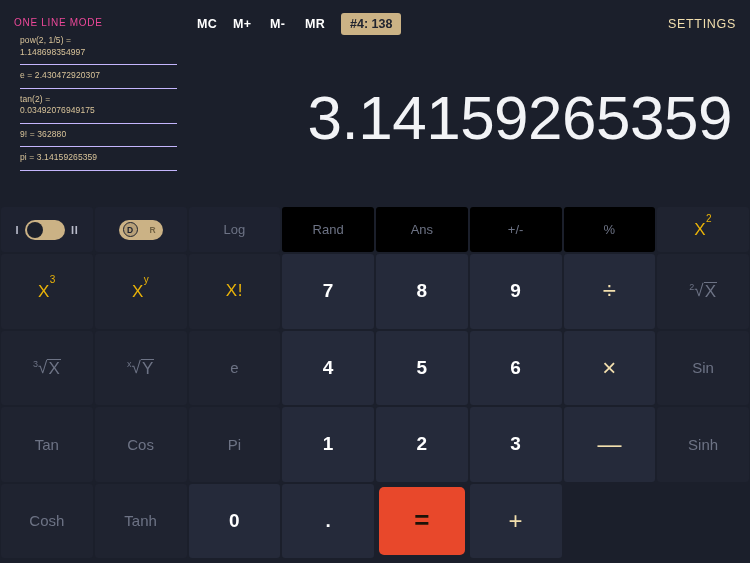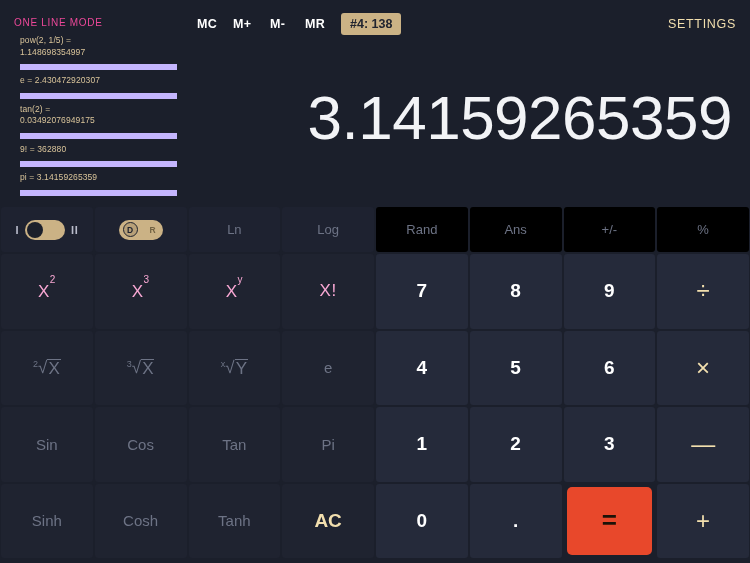--- a/index.html
+++ b/index.html
@@ -77,21 +77,21 @@
   #history {
     position: absolute;
     left: 0; top: 30px;
     width: 185px;
     height: 165px;
   }
   .hist-row {
     position: relative;
     margin: 0 8px 0 20px;
     padding: 5px 0 6px 0;
-    border-bottom: 6px solid #c4b5fd;
+    border-bottom: 1px solid #c4b5fd;
     cursor: pointer;
   }
   .hist-text {
     font-size: 8.5px;
     line-height: 11.5px;
     color: #d9c49a;
     white-space: pre-line;
     letter-spacing: 0.1px;
   }
 
@@ -143,21 +143,21 @@
     background: #e8482b;
     color: #1c1208;
     font-size: 26px;
     font-weight: bold;
     margin: 3px;
     border-radius: 5px;
   }
   .key.toggle-cell { background: #1e2230; }
 
   
-  .sup-label { font-size: 17px; color: #f9a8d4; position: relative; letter-spacing: 0.5px; }
+  .sup-label { font-size: 17px; color: #eab308; position: relative; letter-spacing: 0.5px; }
   .sup-label sup { font-size: 10px; top: -0.65em; position: relative; }
 
   
   .rad {
     display: inline-flex;
     align-items: flex-start;
     font-size: 17px;
     color: #6d7385;
   }
   .rad .idx { font-size: 9px; line-height: 9px; margin-top: 1px; }
@@ -279,21 +279,20 @@
       </div>
     </div>
 
     <div class="key toggle-cell">
       <div class="pill dr">
         <span class="dr-knob">D</span>
         <span class="dr-off">R</span>
       </div>
     </div>
 
-    <div class="key fn-top">Ln</div>
     <div class="key fn-top">Log</div>
     <div class="key fn-top num-panel">Rand</div>
     <div class="key fn-top num-panel">Ans</div>
     <div class="key fn-top num-panel">+/-</div>
     <div class="key fn-top num-panel">%</div>
 
     <div class="key">
       <span class="sup-label"><span>X</span><sup>2</sup></span>
     </div>
     <div class="key">
@@ -331,31 +330,30 @@
         <span class="rarg">Y</span>
       </span>
     </div>
     <div class="key">e</div>
     <div class="key num-panel digit">4</div>
     <div class="key num-panel digit">5</div>
     <div class="key num-panel digit">6</div>
     <div class="key num-panel op">×</div>
 
     <div class="key">Sin</div>
+    <div class="key">Tan</div>
     <div class="key">Cos</div>
-    <div class="key">Tan</div>
     <div class="key">Pi</div>
     <div class="key num-panel digit">1</div>
     <div class="key num-panel digit">2</div>
     <div class="key num-panel digit">3</div>
     <div class="key num-panel op">—</div>
 
     <div class="key">Sinh</div>
     <div class="key">Cosh</div>
     <div class="key">Tanh</div>
-    <div class="key accent">AC</div>
     <div class="key num-panel digit">0</div>
     <div class="key num-panel digit">.</div>
     <div class="key equals">=</div>
     <div class="key num-panel op">+</div>
 
   </div>
 </div>
 
 </body></html>

